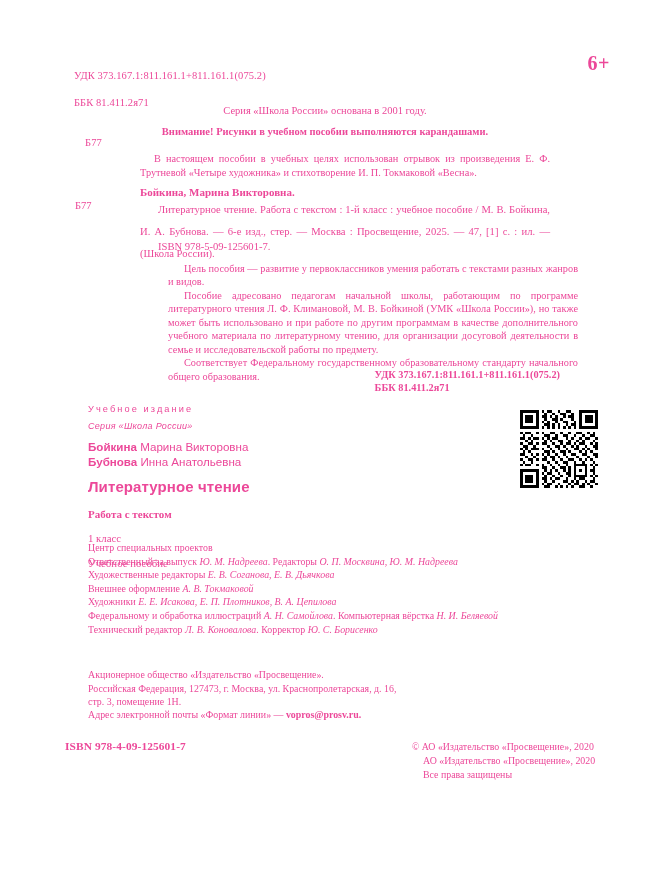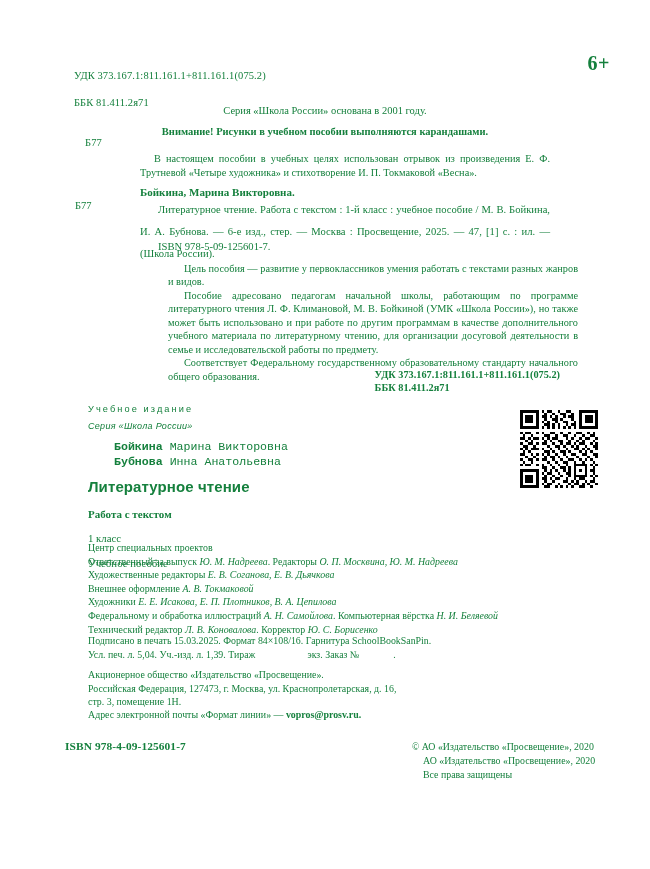--- a/index.html
+++ b/index.html
@@ -5,21 +5,21 @@
   html, body {
     margin: 0;
     padding: 0;
     background: #ffffff;
   }
   .page {
     position: relative;
     width: 650px;
     height: 869px;
     background: #ffffff;
-    color: #15803d;
+    color: #ec4899;
     font-family: "Liberation Serif", "DejaVu Serif", serif;
     overflow: hidden;
   }
 
   
   .udk-block {
     position: absolute;
     left: 63px;
     top: 55px;
     font-size: 10.5px;
@@ -137,25 +137,24 @@
     letter-spacing: 2.1px;
   }
   .imp-series {
     font-family: "Liberation Sans", "DejaVu Sans", sans-serif;
     font-size: 9px;
     font-style: italic;
     letter-spacing: 0.3px;
     margin-top: 7px;
   }
   .imp-name {
-    font-family: Liberation Mono, monospace;
+    font-family: Liberation Sans, sans-serif;
     font-size: 11.6px;
     margin-top: 9px;
     line-height: 14.5px;
-    margin-left: 26px;
   }
   .imp-name b { font-weight: bold; }
   .imp-title {
     font-family: "Liberation Sans", "DejaVu Sans", sans-serif;
     font-size: 15px;
     font-weight: bold;
     margin-top: 9px;
     letter-spacing: 0.1px;
   }
   .imp-subtitle {
@@ -546,24 +545,20 @@
   <div class="credits">
     <div>Центр специальных проектов</div>
     <div><span>Ответственный за выпуск </span><i>Ю. М. Надреева</i><span>. Редакторы </span><i>О. П. Москвина, Ю. М. Надреева</i></div>
     <div><span>Художественные редакторы </span><i>Е. В. Соганова, Е. В. Дьячкова</i></div>
     <div><span>Внешнее оформление </span><i>А. В. Токмаковой</i></div>
     <div><span>Художники </span><i>Е. Е. Исакова, Е. П. Плотников, В. А. Цепилова</i></div>
     <div><span>Федеральному и обработка иллюстраций </span><i>А. Н. Самойлова</i><span>. Компьютерная вёрстка </span><i>Н. И. Беляевой</i></div>
     <div><span>Технический редактор </span><i>Л. В. Коновалова</i><span>. Корректор </span><i>Ю. С. Борисенко</i></div>
   </div>
 
-  <div class="print-info">
-    <div>Подписано в печать 15.03.2025. Формат 84×108/16. Гарнитура SchoolBookSanPin.</div>
-    <div><span>Усл. печ. л. 5,04. Уч.-изд. л. 1,39. Тираж</span><span class="blank-wide"></span><span>экз. Заказ №</span><span class="blank-narrow"></span><span>.</span></div>
-  </div>
 
   <div class="publisher-info">
     <div>Акционерное общество «Издательство «Просвещение».</div>
     <div>Российская Федерация, 127473, г. Москва, ул. Краснопролетарская, д. 16,</div>
     <div>стр. 3, помещение 1Н.</div>
   </div>
 
   <div class="email-info">
     <span>Адрес электронной почты «Формат линии» — </span><b>vopros@prosv.ru.</b>
   </div>

